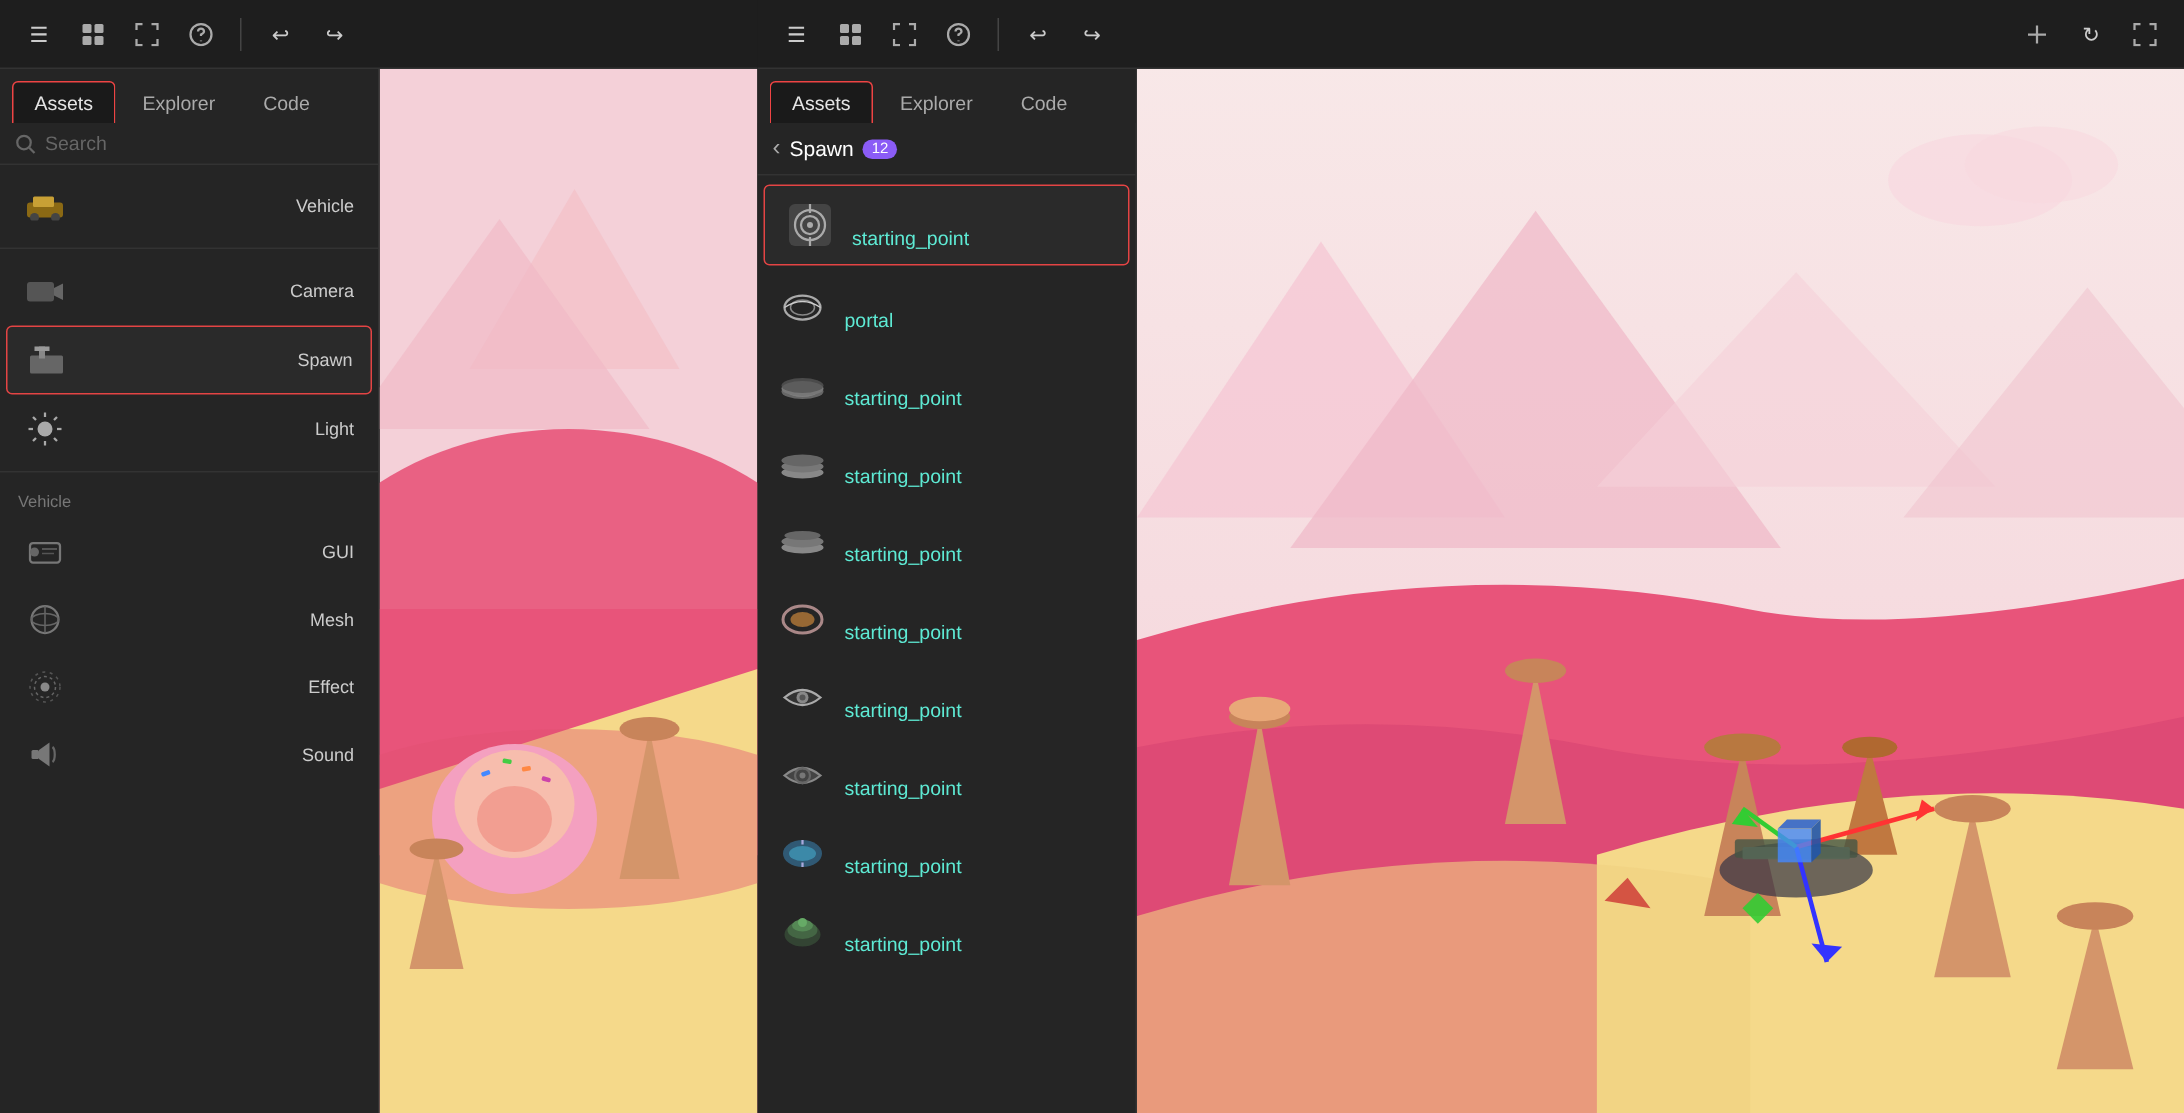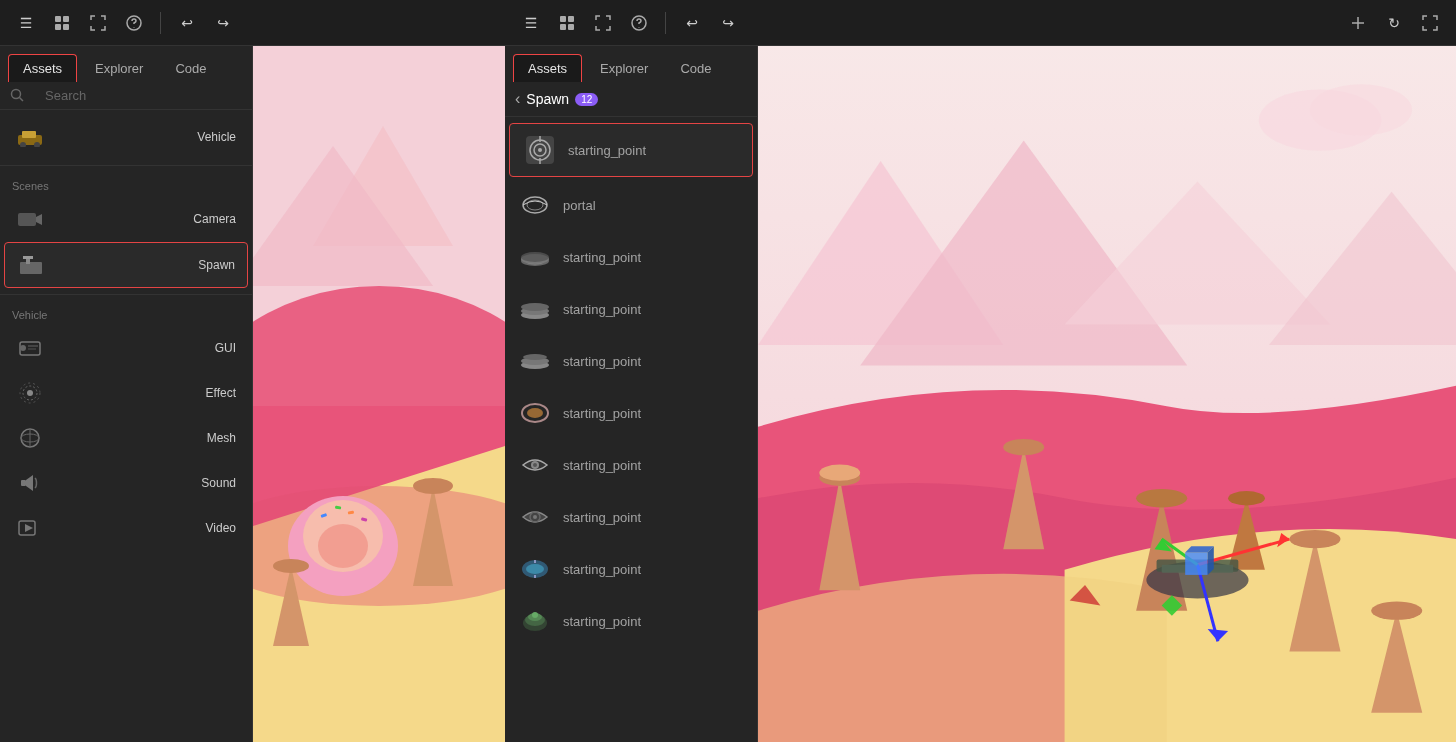--- a/index.html
+++ b/index.html
@@ -43,25 +43,25 @@
     }
     .panel-tab.active {
       background: #1a1a1a;
       color: #e5e5e5;
       border: 1.5px solid #e44;
       border-bottom: none;
     }
 
     .search-bar {
       display: flex;
-      align-items: flex-start;
+      align-items: center;
       padding: 6px 10px;
       background: #252525;
       border-bottom: 1px solid #333;
-      gap: 21px;
+      gap: 6px;
     }
     .search-bar input {
       background: transparent;
       border: none;
       outline: none;
       color: #ccc;
       font-size: 13px;
       flex: 1;
     }
     .search-bar input::placeholder { color: #666; }
@@ -148,25 +148,25 @@
       flex: 1;
       overflow-y: auto;
       padding: 4px 0;
     }
     .spawn-list::-webkit-scrollbar { width: 4px; }
     .spawn-list::-webkit-scrollbar-track { background: #252525; }
     .spawn-list::-webkit-scrollbar-thumb { background: #444; }
 
     .spawn-item {
       display: flex;
-      align-items: center;
+      align-items: flex-end;
       padding: 10px 14px;
       cursor: pointer;
       gap: 12px;
-      color: #a3a3a3;
+      color: #5eead4;
       font-size: 13px;
     }
     .spawn-item.selected {
       background: #2a2a2a;
       border: 1.5px solid #e44;
       margin: 2px 4px;
       border-radius: 4px;
     }
 
     .spawn-icon {
@@ -302,21 +302,20 @@
                 <rect x="6" y="4" width="14" height="7" rx="1" fill="#c8a035"></rect>
                 <circle cx="7" cy="18" r="3" fill="#444"></circle>
                 <circle cx="21" cy="18" r="3" fill="#444"></circle>
               </svg>
             </div>
             <span>Vehicle</span>
           </div>
 
           <div class="separator"></div>
 
-          <div class="section-header">Scenes</div>
 
           <div class="asset-item">
             <div class="asset-icon">
               <svg width="26" height="20" viewBox="0 0 26 20" fill="none">
                 <rect x="1" y="4" width="18" height="13" rx="2" fill="#555"></rect>
                 <polygon points="19,8 25,5 25,16 19,13" fill="#666"></polygon>
               </svg>
             </div>
             <span>Camera</span>
           </div>
@@ -325,79 +324,86 @@
             <div class="asset-icon">
               <svg width="26" height="22" viewBox="0 0 26 22" fill="none">
                 <rect x="2" y="8" width="22" height="12" rx="1" fill="#666"></rect>
                 <rect x="8" y="2" width="4" height="8" fill="#888"></rect>
                 <rect x="5" y="2" width="10" height="3" fill="#999"></rect>
               </svg>
             </div>
             <span>Spawn</span>
           </div>
 
+          <div class="asset-item">
+            <div class="asset-icon">
+              <svg width="24" height="24" viewBox="0 0 24 24" fill="none">
+                <circle cx="12" cy="12" r="5" fill="#aaa"></circle>
+                <line x1="12" y1="1" x2="12" y2="4" stroke="#aaa" stroke-width="1.5"></line>
+                <line x1="12" y1="20" x2="12" y2="23" stroke="#aaa" stroke-width="1.5"></line>
+                <line x1="1" y1="12" x2="4" y2="12" stroke="#aaa" stroke-width="1.5"></line>
+                <line x1="20" y1="12" x2="23" y2="12" stroke="#aaa" stroke-width="1.5"></line>
+                <line x1="4" y1="4" x2="6" y2="6" stroke="#aaa" stroke-width="1.5"></line>
+                <line x1="18" y1="18" x2="20" y2="20" stroke="#aaa" stroke-width="1.5"></line>
+                <line x1="20" y1="4" x2="18" y2="6" stroke="#aaa" stroke-width="1.5"></line>
+                <line x1="4" y1="20" x2="6" y2="18" stroke="#aaa" stroke-width="1.5"></line>
+              </svg>
+            </div>
+            <span>Light</span>
+          </div>
 
           <div class="separator"></div>
 
           <div class="section-header">Vehicle</div>
 
           <div class="asset-item">
             <div class="asset-icon">
               <svg width="24" height="24" viewBox="0 0 24 24" fill="none">
                 <rect x="2" y="6" width="20" height="13" rx="2" fill="none" stroke="#777" stroke-width="1.5"></rect>
                 <circle cx="5" cy="12" r="3" fill="#666"></circle>
                 <line x1="10" y1="10" x2="20" y2="10" stroke="#666" stroke-width="1"></line>
                 <line x1="10" y1="13" x2="18" y2="13" stroke="#555" stroke-width="1"></line>
               </svg>
             </div>
             <span>GUI</span>
           </div>
 
           <div class="asset-item">
             <div class="asset-icon">
               <svg width="24" height="24" viewBox="0 0 24 24" fill="none">
+                <circle cx="12" cy="12" r="9" fill="none" stroke="#777" stroke-width="1.5"></circle>
+                <ellipse cx="12" cy="12" rx="9" ry="4" fill="none" stroke="#666" stroke-width="1"></ellipse>
+                <line x1="12" y1="3" x2="12" y2="21" stroke="#666" stroke-width="1"></line>
+              </svg>
+            </div>
+            <span>Mesh</span>
+          </div>
+
+          <div class="asset-item">
+            <div class="asset-icon">
+              <svg width="24" height="24" viewBox="0 0 24 24" fill="none">
                 <circle cx="12" cy="12" r="3" fill="#888"></circle>
                 <circle cx="12" cy="12" r="7" fill="none" stroke="#666" stroke-width="1" stroke-dasharray="2 2"></circle>
                 <circle cx="12" cy="12" r="10" fill="none" stroke="#555" stroke-width="1" stroke-dasharray="2 3"></circle>
               </svg>
             </div>
             <span>Effect</span>
-          </div>
-
-          <div class="asset-item">
-            <div class="asset-icon">
-              <svg width="24" height="24" viewBox="0 0 24 24" fill="none">
-                <circle cx="12" cy="12" r="9" fill="none" stroke="#777" stroke-width="1.5"></circle>
-                <ellipse cx="12" cy="12" rx="9" ry="4" fill="none" stroke="#666" stroke-width="1"></ellipse>
-                <line x1="12" y1="3" x2="12" y2="21" stroke="#666" stroke-width="1"></line>
-              </svg>
-            </div>
-            <span>Mesh</span>
           </div>
 
           <div class="asset-item">
             <div class="asset-icon">
               <svg width="24" height="24" viewBox="0 0 24 24" fill="none">
                 <rect x="3" y="9" width="5" height="6" rx="1" fill="#777"></rect>
                 <polygon points="8,9 15,4 15,20 8,15" fill="#777"></polygon>
                 <path d="M17 7c2 1.5 2 8.5 0 10" stroke="#666" stroke-width="1.5" fill="none"></path>
               </svg>
             </div>
             <span>Sound</span>
           </div>
 
-          <div class="asset-item">
-            <div class="asset-icon">
-              <svg width="24" height="20" viewBox="0 0 24 20" fill="none">
-                <rect x="1" y="3" width="16" height="14" rx="2" fill="none" stroke="#777" stroke-width="1.5"></rect>
-                <polygon points="7,6 7,14 15,10" fill="#777"></polygon>
-              </svg>
-            </div>
-            <span>Video</span>
-          </div>
         </div>
       </div>
 
       <div class="viewport-canvas-left">
         <svg width="100%" height="100%" viewBox="0 0 252 696" preserveAspectRatio="xMidYMid slice" xmlns="http://www.w3.org/2000/svg">
 
           <rect width="252" height="696" fill="#f4d0d8"></rect>
 
           <ellipse cx="126" cy="400" rx="200" ry="160" fill="#e8547a" opacity="0.9"></ellipse>
           <rect x="0" y="360" width="252" height="336" fill="#e8547a"></rect>

